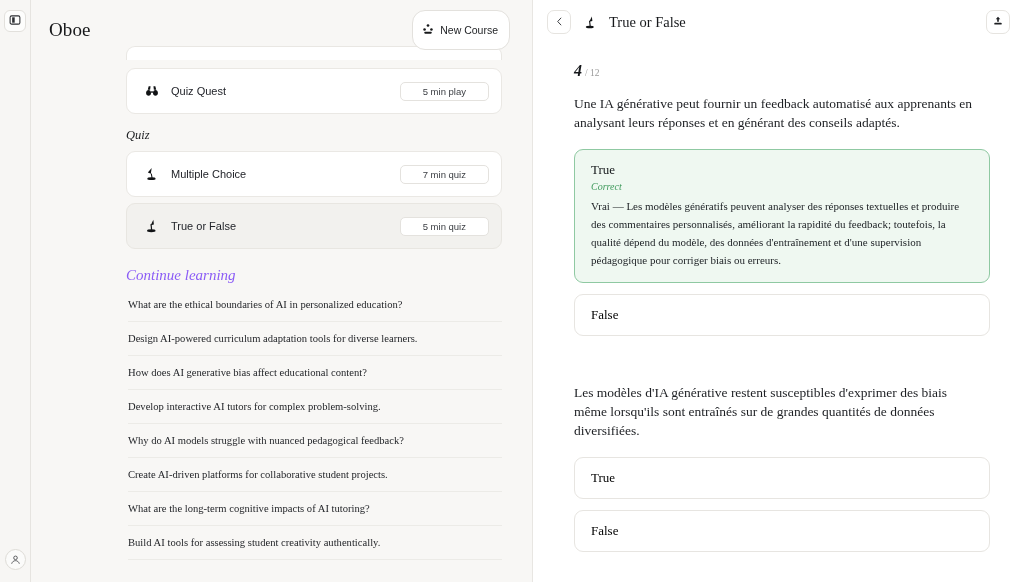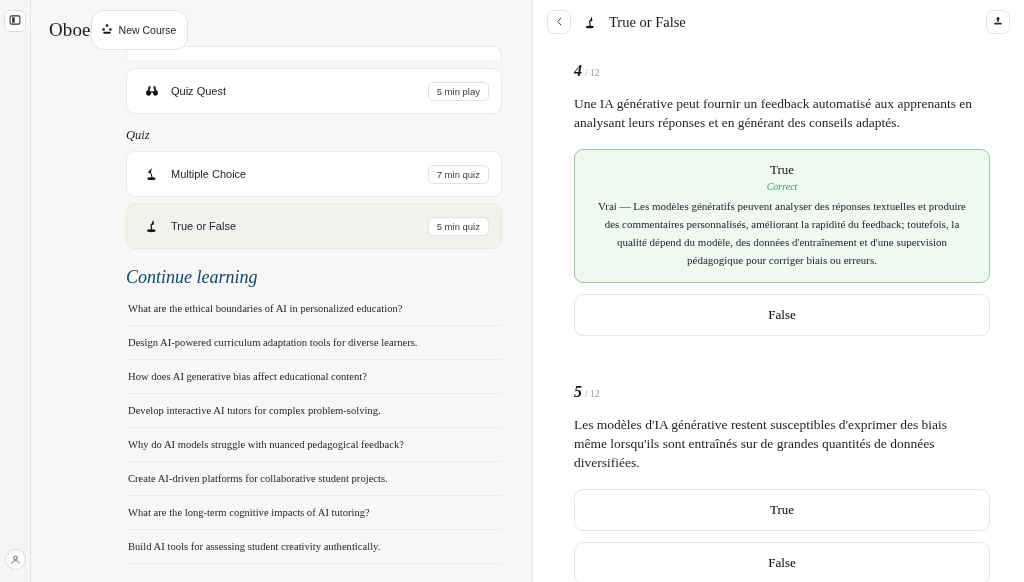--- a/index.html
+++ b/index.html
@@ -42,20 +42,21 @@
   .left-panel {
     width: 502px; flex: 0 0 502px;
     background: #f8f7f5;
     border-right: 1px solid #e8e6e2;
     position: relative;
     overflow: hidden;
   }
   .left-header {
     height: 46px;
     display: flex; align-items: center;
+    justify-content: space-between;
     padding: 14px 22px 0 18px;
     background: #f8f7f5;
     position: relative; z-index: 3;
   }
   .brand {
     font-family: "Liberation Serif", serif;
     font-size: 19px; color: #17181a; letter-spacing: .1px;
   }
   .new-course {
     display: flex; align-items: center; gap: 6px;
@@ -84,35 +85,35 @@
     border: 1px solid #eae8e4; border-radius: 9px;
     background: #ffffff; cursor: pointer;
     margin-bottom: 6px;
   }
   .item-card.selected { background: #f2f1ee; border-color: #e8e6e1; }
   .item-icon { width: 22px; flex: 0 0 22px; display: flex; align-items: center; justify-content: center; }
   .item-label { flex: 1 1 auto; font-size: 11px; color: #22242a; padding-left: 8px; }
   .item-chip {
     font-size: 9.5px; color: #3a3d42;
     border: 1px solid #e4e2de; border-radius: 5px;
-    padding: 3px 8px; background: #ffffff;
+    padding: 3px 22px; background: #ffffff;
   }
 
   .section-title {
     font-family: "Liberation Serif", serif;
     font-style: italic; font-size: 12.5px; color: #1a1c1f;
     margin: 14px 0 8px 0;
   }
   .section-desc {
     font-family: "Liberation Serif", serif;
     font-size: 13px; color: #24262a; margin-bottom: 14px;
   }
   .cl-title {
     font-family: "Liberation Serif", serif;
-    font-style: italic; font-size: 18px; color: #0c4a6e;
+    font-style: italic; font-size: 15px; color: #8b5cf6;
     margin: 18px 0 4px 0;
   }
   .cl-list { padding: 0 0 0 2px; }
   .cl-item {
     font-size: 10.6px; color: #24262a;
     padding: 11px 2px 11px 0;
     border-bottom: 1px solid #ecebe7;
     cursor: pointer;
     font-family: Liberation Serif, serif;
   }
@@ -154,21 +155,21 @@
   .qtext {
     font-family: "Liberation Serif", serif;
     font-size: 13.5px; line-height: 1.42; color: #1d1f23;
     margin-bottom: 17px; max-width: 404px;
   }
 
   .answer {
     border: 1px solid #e7e5e1; border-radius: 9px;
     background: #ffffff; cursor: pointer;
     padding: 12px 16px; margin-bottom: 11px;
-    min-height: 38px; display: flex; flex-direction: column; justify-content: center; text-align: center;
+    min-height: 38px; display: flex; flex-direction: column; justify-content: center;
   }
   .answer .a-label {
     font-family: "Liberation Serif", serif;
     font-size: 13px; color: #000000;
   }
   .answer.correct {
     background: #eff8f1; border-color: #8fc9a2;
   }
   .answer.correct .a-label { color: #14171a; }
   .a-status {
@@ -326,23 +327,20 @@
         </div>
 
         <div class="answer">
           <div class="a-label">False</div>
         </div>
       </div>
 
       <div class="q-gap"></div>
 
       <div>
-        <div class="qnum">
-          <span class="n">5</span><span class="t">/ 12</span>
-        </div>
         <div class="qtext">Les modèles d'IA générative restent susceptibles d'exprimer des biais même lorsqu'ils sont entraînés sur de grandes quantités de données diversifiées.</div>
 
         <div class="answer">
           <div class="a-label">True</div>
         </div>
         <div class="answer">
           <div class="a-label">False</div>
         </div>
       </div>
 

